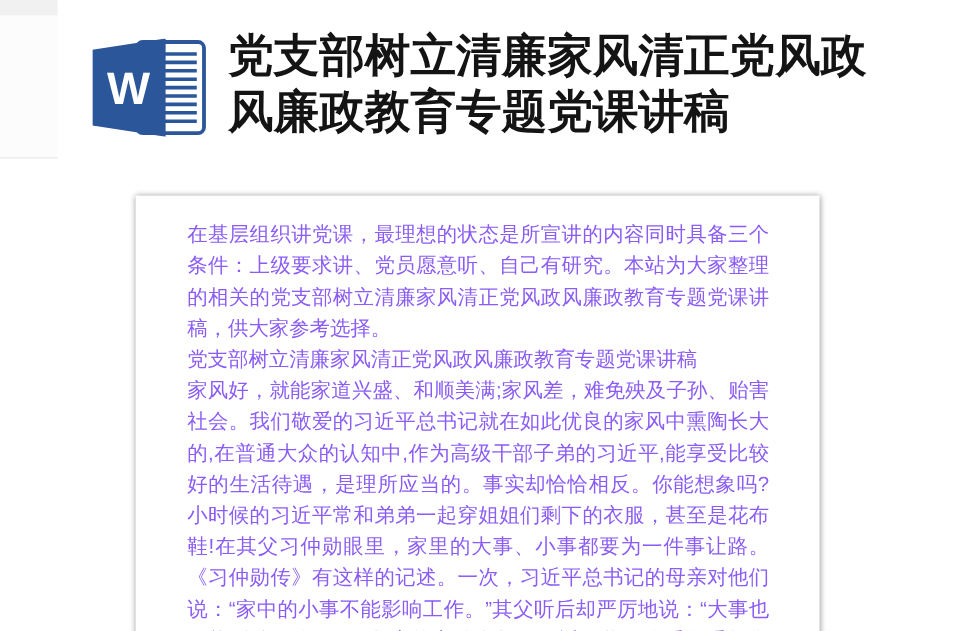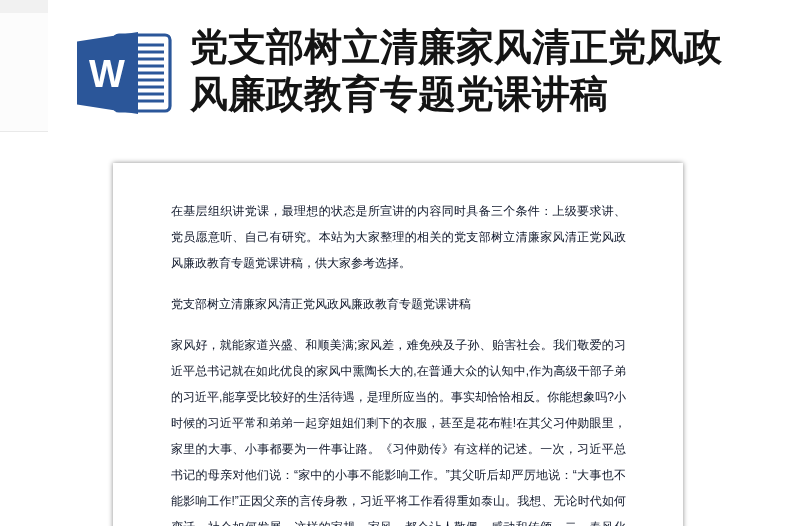--- a/index.html
+++ b/index.html
@@ -59,24 +59,24 @@
     position: absolute;
     left: 113px; top: 163px;
     width: 570px;
     height: 430px; 
     box-sizing: border-box;
     background: #ffffff;
     box-shadow: 0 0 5px rgba(0,0,0,0.45);
     padding: 20px 42px 0 43px;
   }
   .doc-page p {
-    margin: 15px;
-    font-size: 12px;
+    margin: 0;
+    font-size: 17px;
     line-height: 26px;
-    color: #0f172a;
+    color: #8b5cf6;
     text-align: justify;
     word-break: break-all;
   }
   .doc-page p.indent {
     text-indent: 9px;
   }
 </style>
 </head>
 <body>
 

